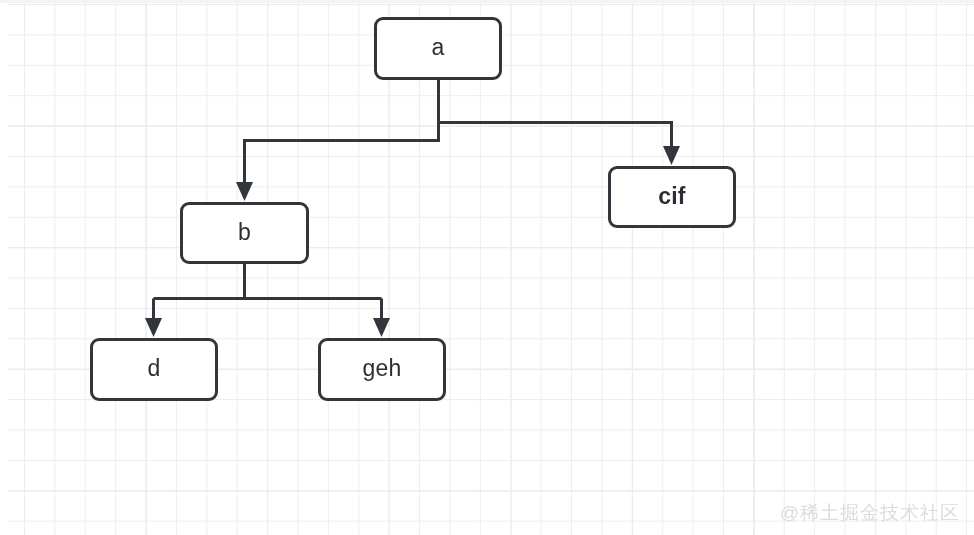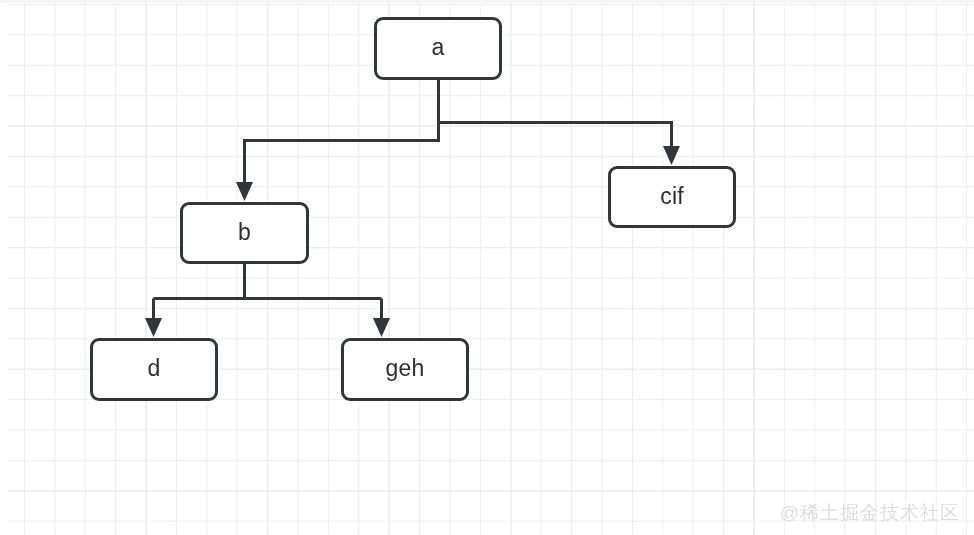--- a/index.html
+++ b/index.html
@@ -70,23 +70,23 @@
     line-height: 1;
     font-weight: 400;
     letter-spacing: 0.2px;
   }
   .node-label {
     display: block;
     transform: translateY(-1px);
   }
   #node-a   { left: 374px; top: 17px;  width: 128px; height: 63px; }
   #node-b   { left: 180px; top: 202px; width: 129px; height: 62px; }
-  #node-cif { left: 608px; top: 166px; width: 128px; height: 62px; }
+  #node-cif { left: 608px; top: 166px; width: 128px; height: 62px; font-weight: bold; }
   #node-d   { left: 90px;  top: 338px; width: 128px; height: 63px; }
-  #node-geh { left: 318px; top: 338px; width: 128px; height: 63px; margin-left: 23px; }
+  #node-geh { left: 318px; top: 338px; width: 128px; height: 63px; }
   
   #watermark {
     position: absolute;
     right: 14px;
     bottom: 9px;
     font-size: 19px;
     color: #dcdcdc;
     letter-spacing: 1px;
     white-space: nowrap;
     user-select: none;

